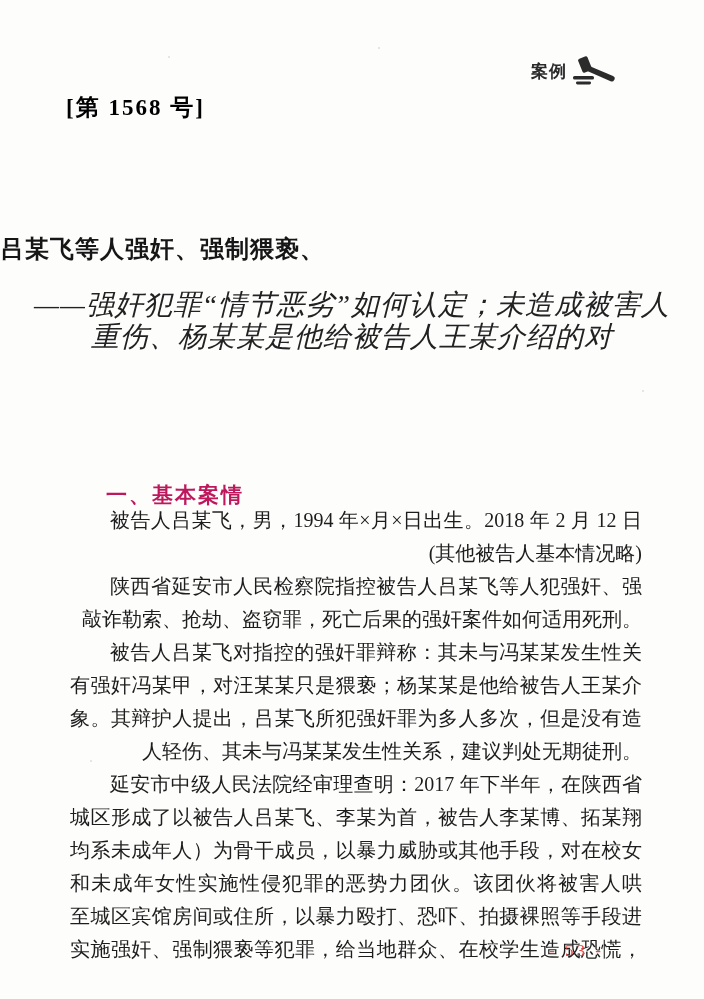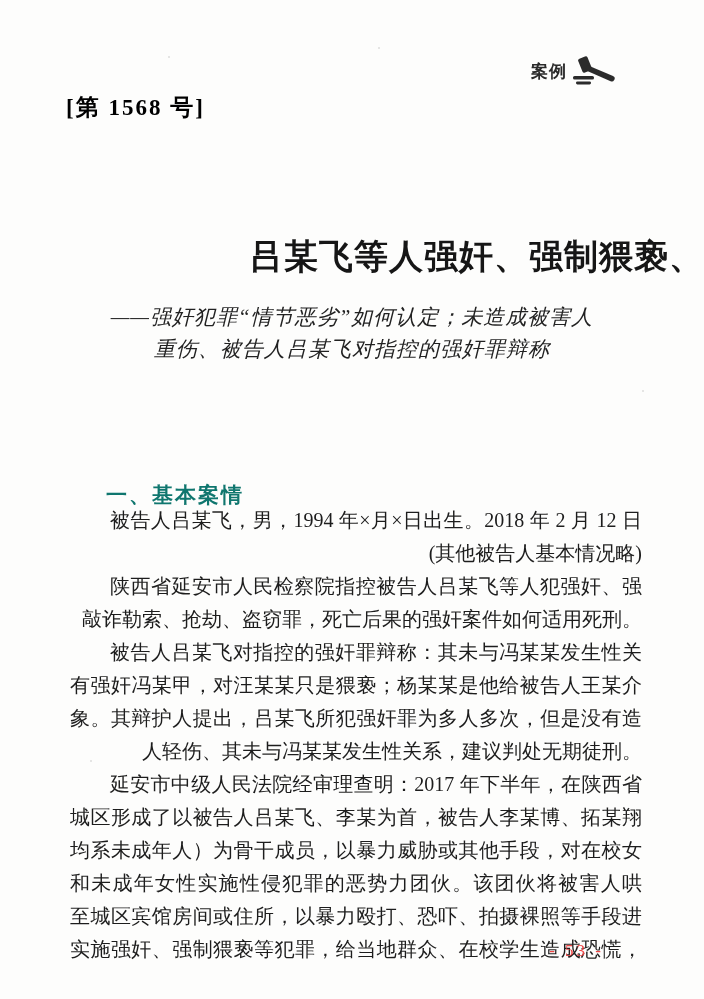--- a/index.html
+++ b/index.html
@@ -44,51 +44,51 @@
     letter-spacing: 2px;
     color: #000000;
   }
 
   
   .title-block {
     position: absolute;
     top: 211px;
     left: 0;
     right: 0;
-    text-align: right;
-    font-size: 34px;
+    text-align: left;
+    font-size: 24px;
     font-weight: bold;
     line-height: 45px;
     letter-spacing: 1px;
     color: #161616;
   }
 
   
   .subtitle-block {
     position: absolute;
-    top: 301px;
+    top: 289px;
     left: 0;
     right: 0;
     text-align: center;
-    font-size: 21px;
+    font-size: 28px;
     font-style: italic;
     line-height: 32px;
     letter-spacing: 1px;
     color: #222;
   }
 
   
   .section-heading {
     position: absolute;
     top: 464px;
     left: 106px;
     font-size: 21px;
     font-weight: bold;
     letter-spacing: 2px;
-    color: #0f766e;
+    color: #be185d;
   }
 
   
   .body-block {
     position: absolute;
     top: 504px;
     left: 70px;
     width: 572px;
     font-size: 20px;
     color: #1d1d1d;
@@ -145,21 +145,21 @@
   </div>
 
   <div class="case-number">[第 1568 号]</div>
 
   <h1 class="title-block">
     <span>吕某飞等人强奸、强制猥亵、</span><br>
   </h1>
 
   <div class="subtitle-block">
     <span>——强奸犯罪“情节恶劣”如何认定；未造成被害人</span><br>
-    <span>重伤、被告人吕某飞对指控的强奸罪辩称</span>
+    <span>重伤、杨某某是他给被告人王某介绍的对</span>
   </div>
 
   <h2 class="section-heading">一、基本案情</h2>
 
   <div class="body-block">
     <div class="para">
       <p class="line just indent">被告人吕某飞，男，1994 年×月×日出生。2018 年 2 月 12 日被逮捕。</p>
       <p class="line">(其他被告人基本情况略)</p>
     </div>
     <div class="para">

